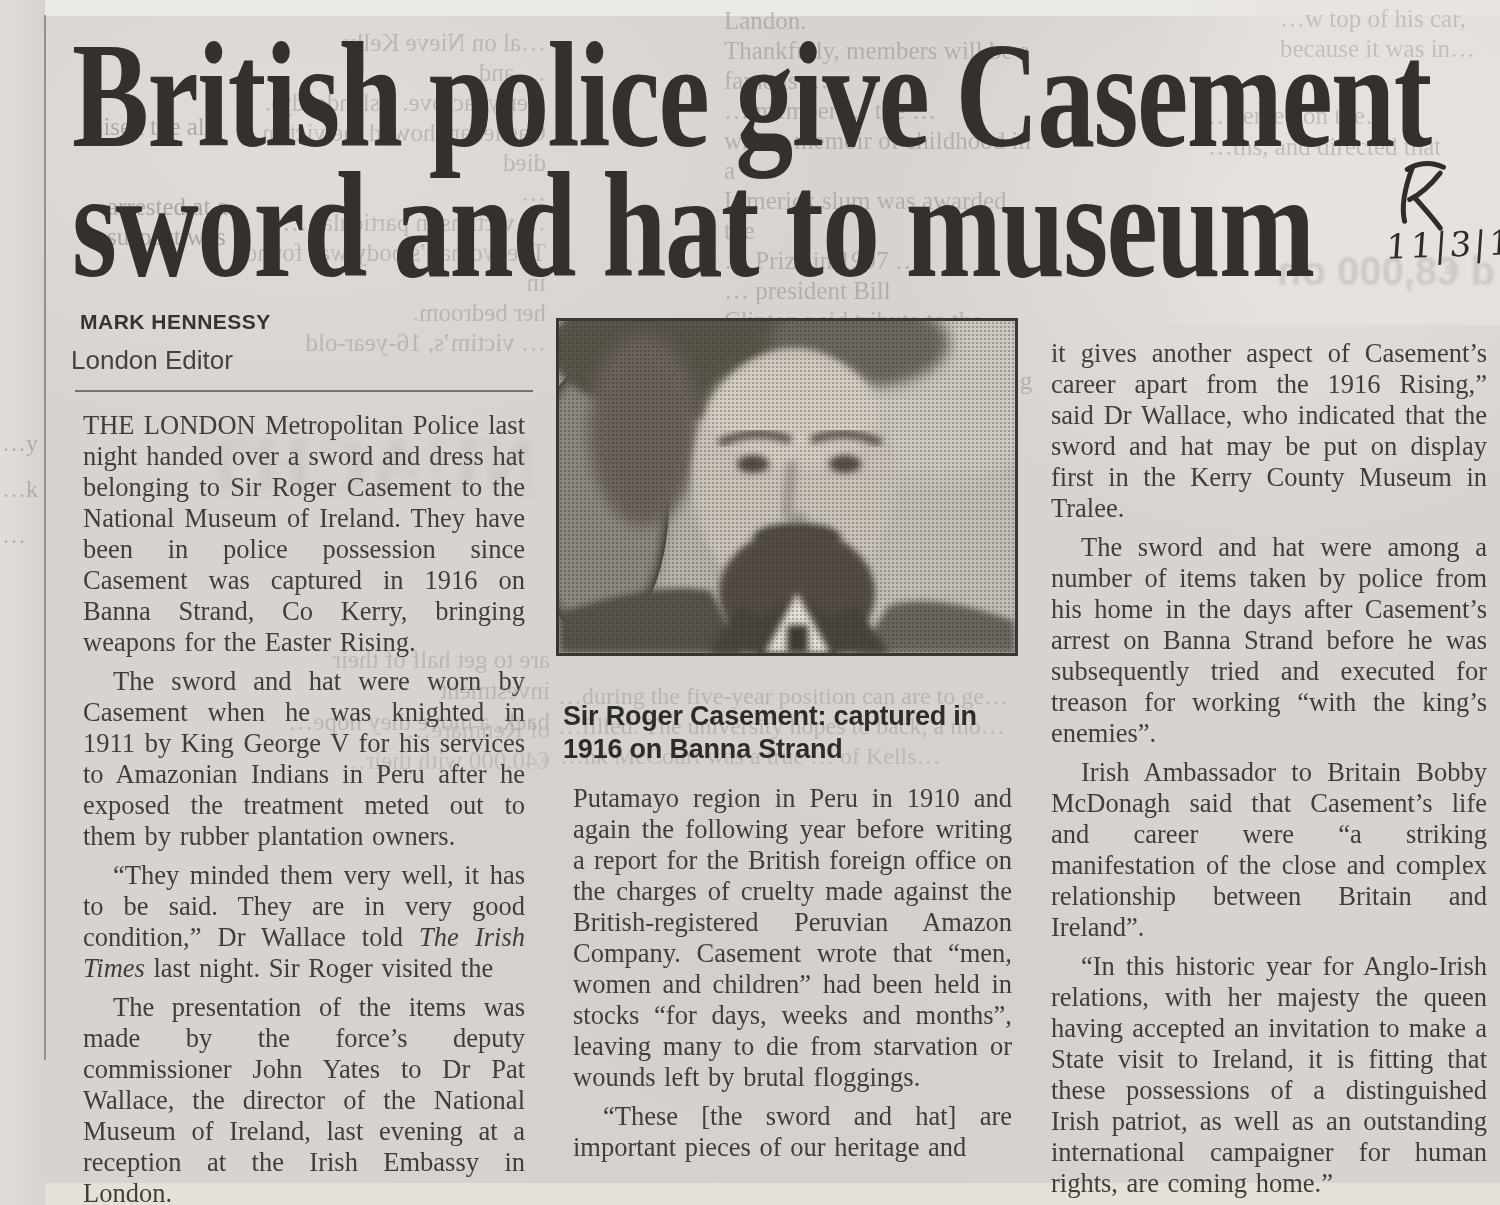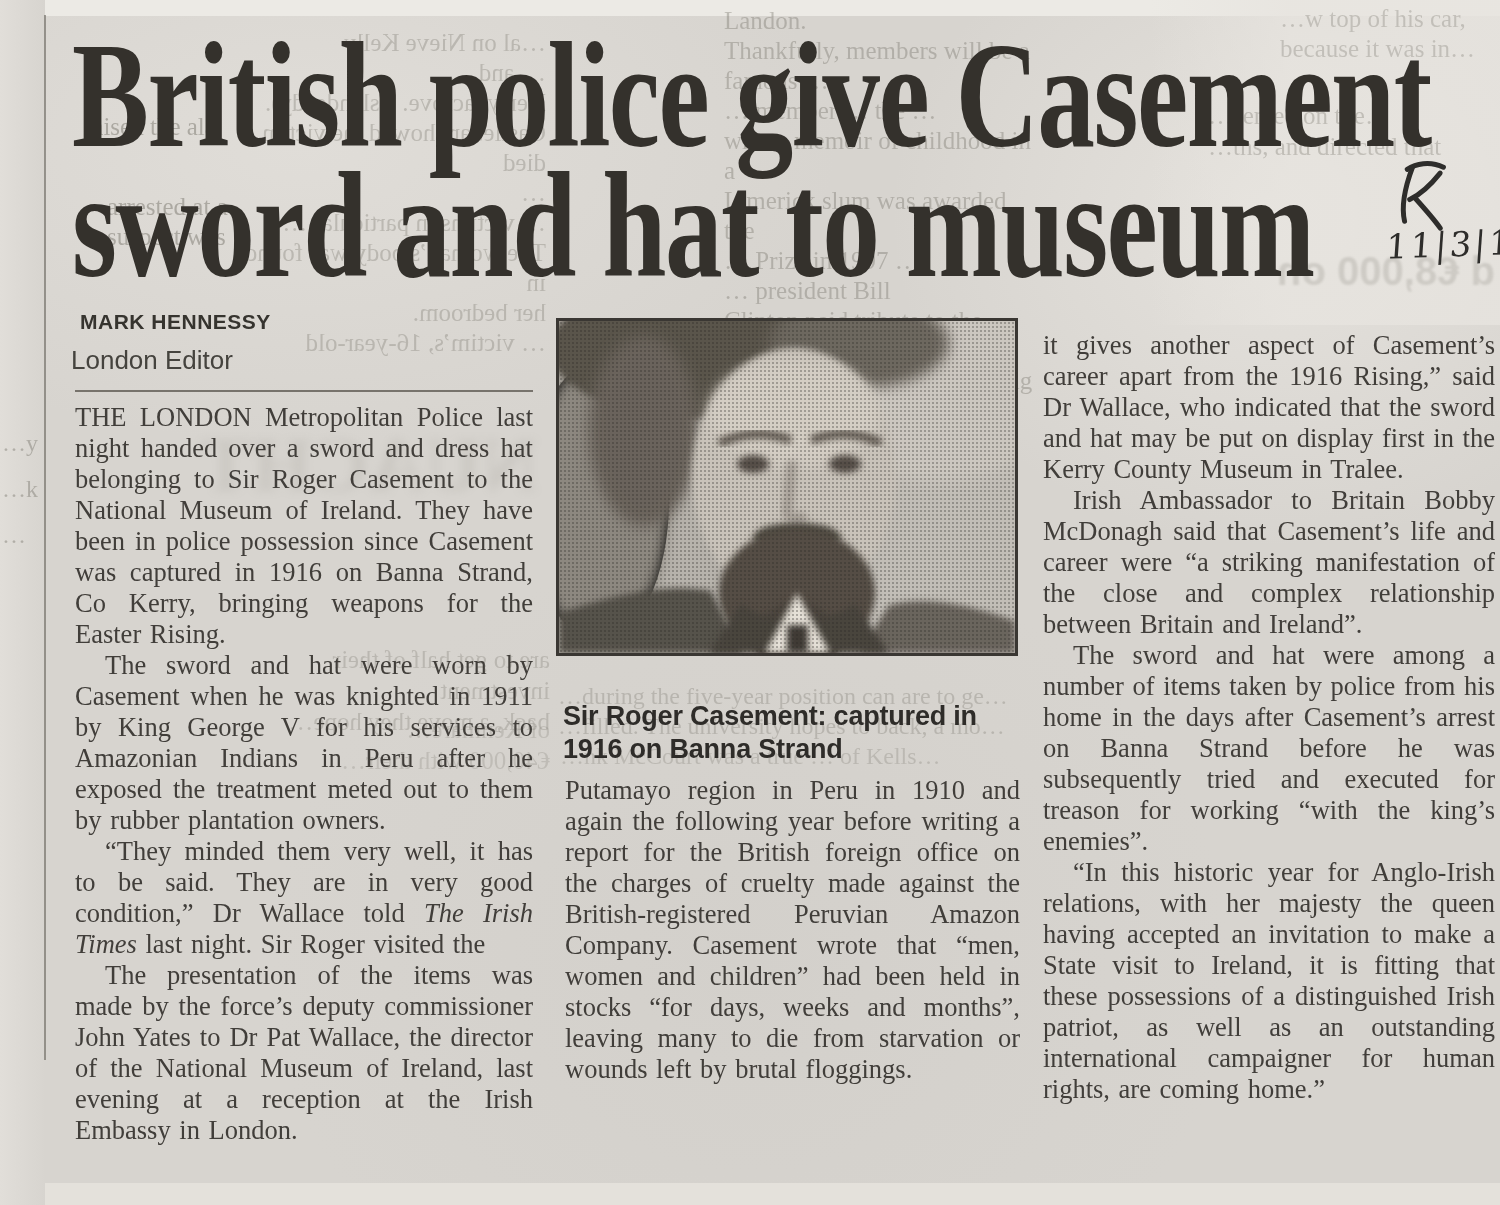--- a/index.html
+++ b/index.html
@@ -39,21 +39,21 @@
   
   .byline{position:absolute;left:80px;top:310px;font-family:"Liberation Sans",sans-serif;
     font-weight:bold;font-size:21px;letter-spacing:.5px;color:#36342f;z-index:3;}
   .byrole{position:absolute;left:71px;top:345px;font-family:"Liberation Sans",sans-serif;
     font-size:26px;color:#45433e;z-index:3;}
   .byrule{position:absolute;left:75px;top:390px;width:458px;height:2px;background:#77736c;z-index:3;}
 
   
   .col{position:absolute;z-index:3;font-size:26.5px;line-height:31px;color:#413e3a;
     text-align:justify;word-spacing:2px;}
-  .col p{margin:0;}
+  .col p{margin:8px;}
   .col p.ind{text-indent:30px;}
   .col1{left:75px;top:402px;width:458px;height:803px;overflow:hidden;}
   .col2{left:565px;top:775px;width:455px;height:430px;overflow:hidden;}
   .col3{left:1043px;top:330px;width:452px;height:875px;overflow:hidden;}
 
   
   .photo{position:absolute;left:556px;top:318px;width:456px;height:332px;
     border:3px solid #3a3733;background:#b7b3ac;z-index:3;overflow:hidden;}
   .photo svg{display:block;}
   .halftone{position:absolute;inset:0;
@@ -176,22 +176,23 @@
       <rect x="228" y="304" width="21" height="28" fill="#3f3a34" filter="url(#b3)"></rect>
     </svg>
     <div class="halftone"></div>
   </div>
 
   <div class="caption">Sir Roger Casement: captured in
 1916 on Banna Strand</div>
 
   <div class="col col2">
     <p class="p">Putamayo region in Peru in 1910 and again the following year before writing a report for the British foreign office on the charges of cruelty made against the British-registered Peruvian Amazon Company. Casement wrote that “men, women and children” had been held in stocks “for days, weeks and months”, leaving many to die from starvation or wounds left by brutal floggings.</p>
+    <p class="p ind">“These [the sword and hat] are important pieces of our heritage and</p>
   </div>
 
   <div class="col col3">
     <p class="p">it gives another aspect of Casement’s career apart from the 1916 Rising,” said Dr Wallace, who indicated that the sword and hat may be put on display first in the Kerry County Museum in Tralee.</p>
+    <p class="p ind">The sword and hat were among a number of items taken by police from his home in the days after Casement’s arrest on Banna Strand before he was subsequently tried and executed for treason for working “with the king’s enemies”.</p>
     <p class="p ind">Irish Ambassador to Britain Bobby McDonagh said that Casement’s life and career were “a striking manifestation of the close and complex relationship between Britain and Ireland”.</p>
-    <p class="p ind">The sword and hat were among a number of items taken by police from his home in the days after Casement’s arrest on Banna Strand before he was subsequently tried and executed for treason for working “with the king’s enemies”.</p>
     <p class="p ind">“In this historic year for Anglo-Irish relations, with her majesty the queen having accepted an invitation to make a State visit to Ireland, it is fitting that these possessions of a distinguished Irish patriot, as well as an outstanding international campaigner for human rights, are coming home.”</p>
   </div>
 
 </div>
 
 </body></html>

